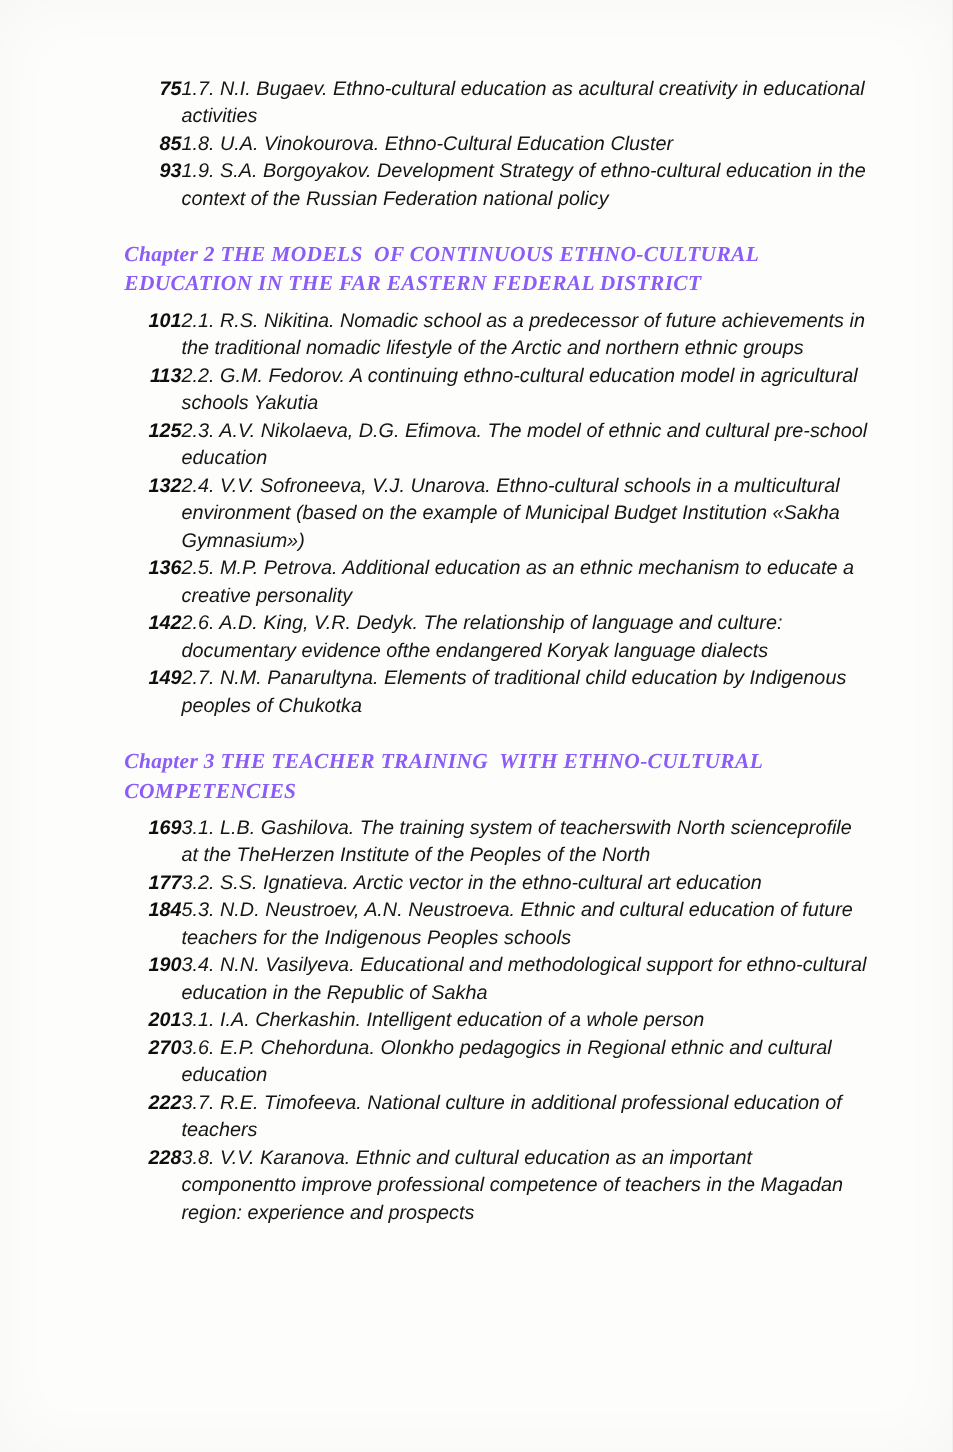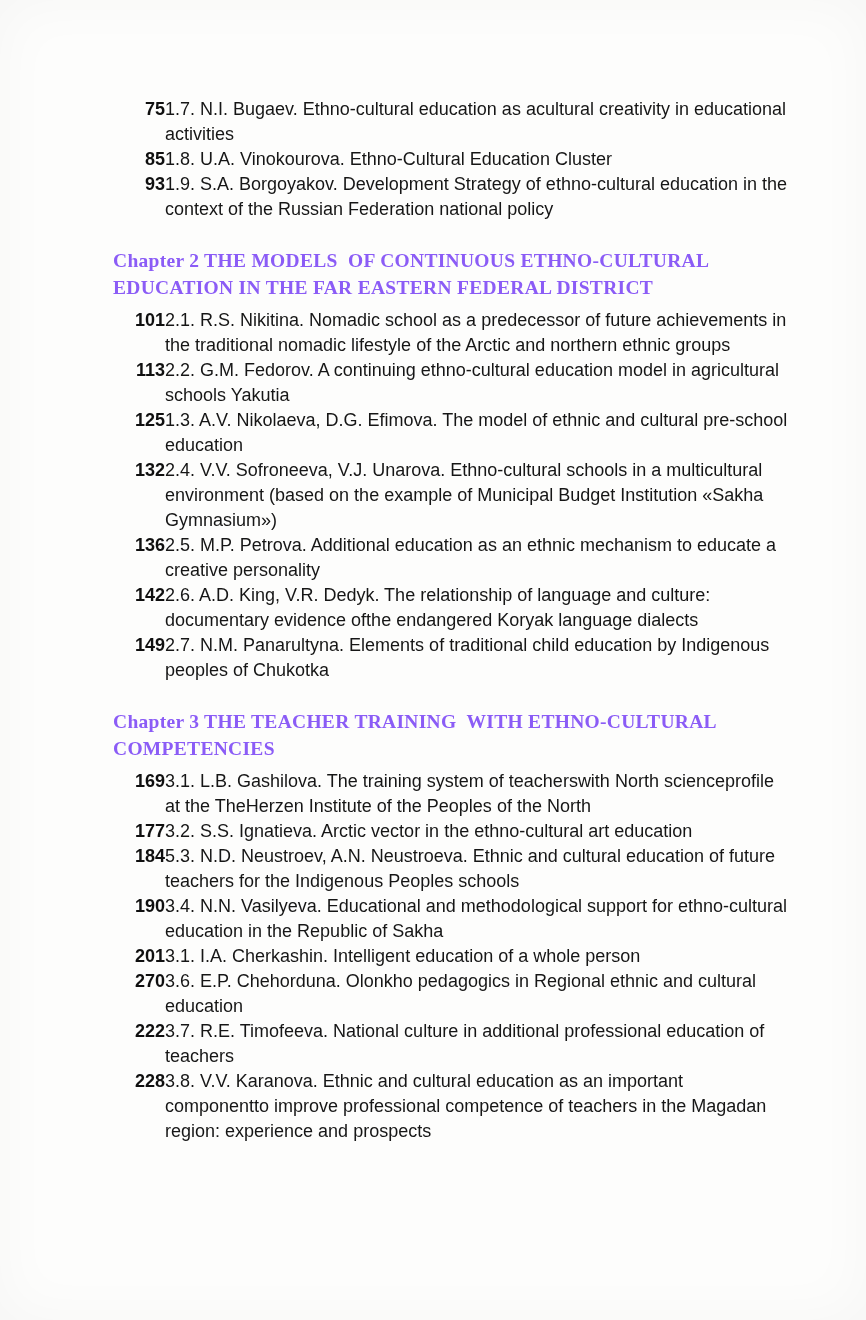--- a/index.html
+++ b/index.html
@@ -12,23 +12,24 @@
     width: 866px;
     height: 1320px;
     margin: 0 auto;
     background: #fdfdfc;
     box-shadow: inset 0 0 60px rgba(0,0,0,0.03);
     overflow: hidden;
     color: #161616;
   }
   .content {
     position: absolute;
-    top: 97px;
+    top: 68px;
     left: 113px;
     width: 690px;
+    font-style: italic;
   }
   .chapter-heading {
     font-family: "Liberation Serif", serif;
     font-weight: bold;
     font-size: 19.5px;
     line-height: 27px;
     letter-spacing: 0.3px;
     color: #8b5cf6;
     margin: 25px 0 7px 0;
     white-space: pre-wrap;
@@ -74,21 +75,21 @@
       <div class="entry">
         <span class="num">101</span>
         <span class="text">2.1. R.S. Nikitina. Nomadic school as a predecessor of future achievements in the traditional nomadic lifestyle of the Arctic and northern ethnic groups</span>
       </div>
       <div class="entry">
         <span class="num">113</span>
         <span class="text">2.2. G.M. Fedorov. A continuing ethno-cultural education model in agricultural schools Yakutia</span>
       </div>
       <div class="entry">
         <span class="num">125</span>
-        <span class="text">1.3. A.V. Nikolaeva, D.G. Efimova. The model of ethnic and cultural pre-school education</span>
+        <span class="text">2.3. A.V. Nikolaeva, D.G. Efimova. The model of ethnic and cultural pre-school education</span>
       </div>
       <div class="entry">
         <span class="num">132</span>
         <span class="text">2.4. V.V. Sofroneeva, V.J. Unarova. Ethno-cultural schools in a multicultural environment (based on the example of Municipal Budget Institution «Sakha Gymnasium»)</span>
       </div>
       <div class="entry">
         <span class="num">136</span>
         <span class="text">2.5. M.P. Petrova. Additional education as an ethnic mechanism to educate a creative personality</span>
       </div>
       <div class="entry">

